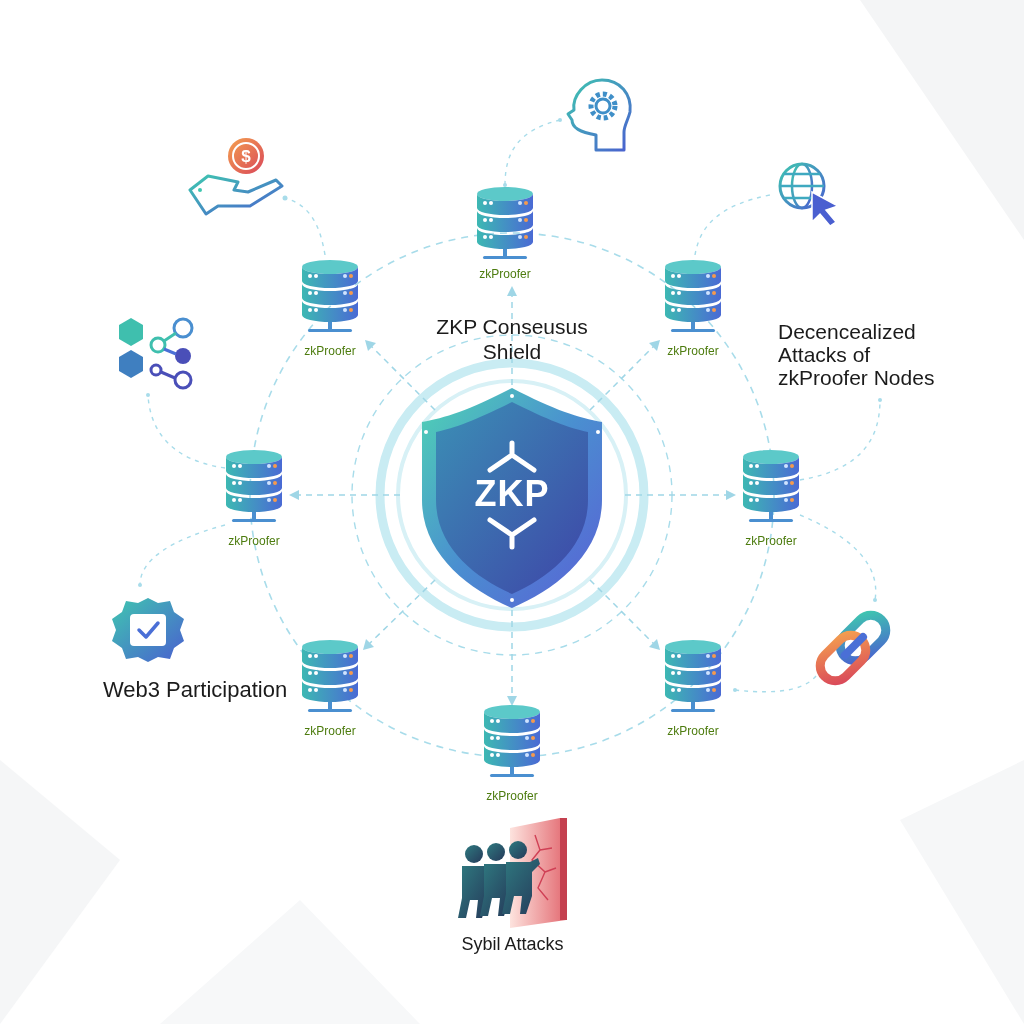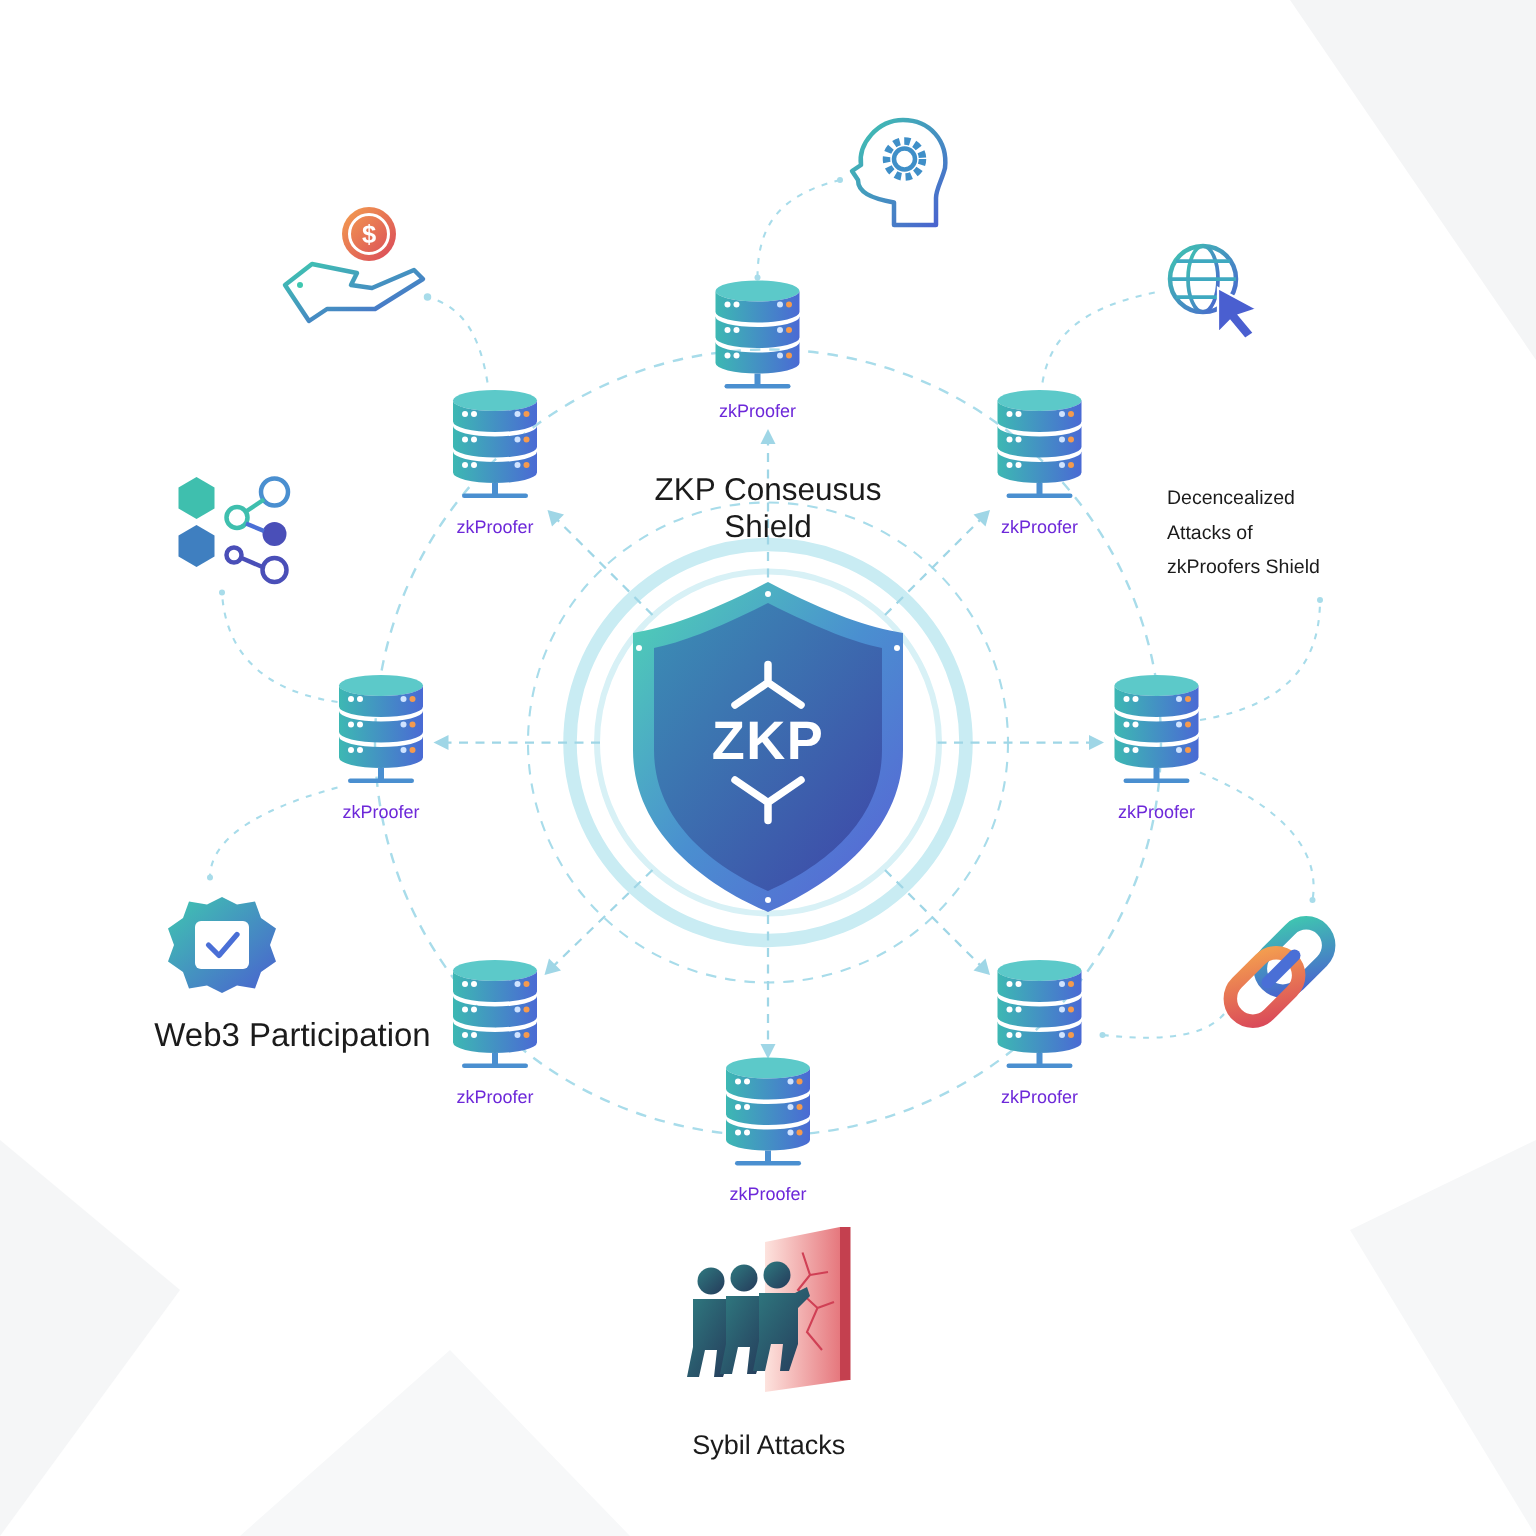--- a/index.html
+++ b/index.html
@@ -1,20 +1,20 @@
 <!DOCTYPE html>
 <html><head>
 <meta charset="utf-8">
 <style>
   html, body { margin:0; padding:0; }
   body { width:1024px; height:1024px; background:#ffffff; position:relative; overflow:hidden;
          font-family:"Liberation Sans", "DejaVu Sans", sans-serif; }
   #stage { position:absolute; left:0; top:0; width:1024px; height:1024px; }
   .lbl { position:absolute; color:#1b1b1b; text-align:center; white-space:nowrap; }
-  .node-lbl { font-size:12px; color:#6d28d9; }
+  .node-lbl { font-size:12px; color:#4d7c0f; }
   .abs { position:absolute; }
 </style>
 </head>
 <body>
 
 <div id="stage">
 <svg width="1024" height="1024" viewBox="0 0 1024 1024" class="abs" style="left:0;top:0">
   <defs>
     <linearGradient id="gTB" x1="0" y1="0" x2="1" y2="1">
       <stop offset="0" stop-color="#3fc7b0"></stop>
@@ -204,31 +204,31 @@
   </g>
 </svg>
 
 <div class="lbl" style="left:380px; top:314px; width:264px; font-size:21px; line-height:25px;">
   <div>ZKP Conseusus</div>
   <div>Shield</div>
 </div>
 
 <div class="lbl" style="left:452px; top:473px; width:120px; font-size:36px; font-weight:bold; color:#fff; letter-spacing:1px;">ZKP</div>
 
-<div class="lbl" style="left:778px; top:320px; text-align:left; font-size:13px; line-height:23px;">
+<div class="lbl" style="left:778px; top:320px; text-align:left; font-size:21px; line-height:23px;">
   <div>Decencealized</div>
   <div>Attacks of</div>
-  <div>zkProofers Shield</div>
+  <div>zkProofer Nodes</div>
 </div>
 
 <div class="lbl node-lbl" style="left:465px; top:267px; width:80px;">zkProofer</div>
 <div class="lbl node-lbl" style="left:290px; top:344px; width:80px;">zkProofer</div>
 <div class="lbl node-lbl" style="left:653px; top:344px; width:80px;">zkProofer</div>
 <div class="lbl node-lbl" style="left:214px; top:534px; width:80px;">zkProofer</div>
 <div class="lbl node-lbl" style="left:731px; top:534px; width:80px;">zkProofer</div>
 <div class="lbl node-lbl" style="left:290px; top:724px; width:80px;">zkProofer</div>
 <div class="lbl node-lbl" style="left:653px; top:724px; width:80px;">zkProofer</div>
 <div class="lbl node-lbl" style="left:472px; top:789px; width:80px;">zkProofer</div>
 
 <div class="lbl" style="left:100px; top:677px; width:190px; font-size:22px;">Web3 Participation</div>
 
-<div class="lbl" style="left:430px; top:934px; width:165px; font-size:18px;margin-top:19px;">Sybil Attacks</div>
+<div class="lbl" style="left:430px; top:934px; width:165px; font-size:18px;">Sybil Attacks</div>
 </div>
 
 </body></html>

